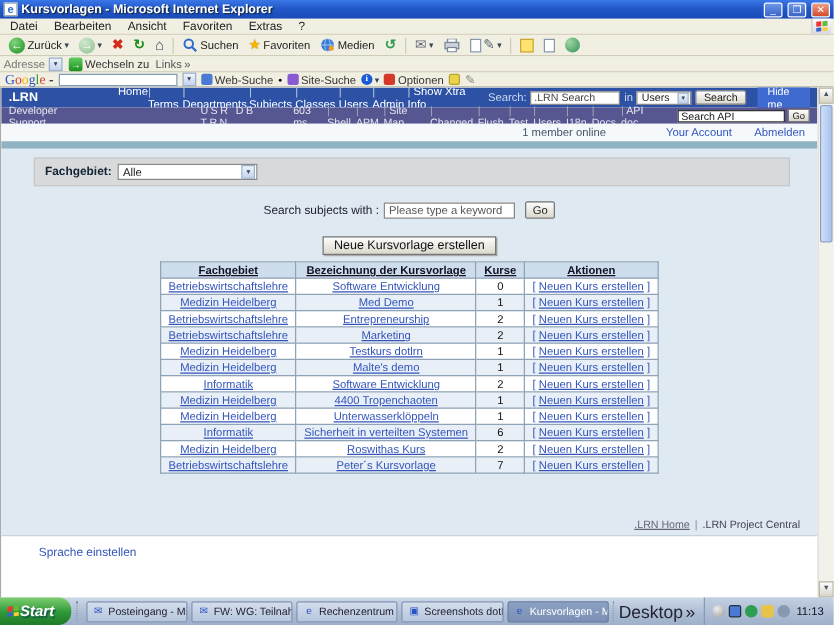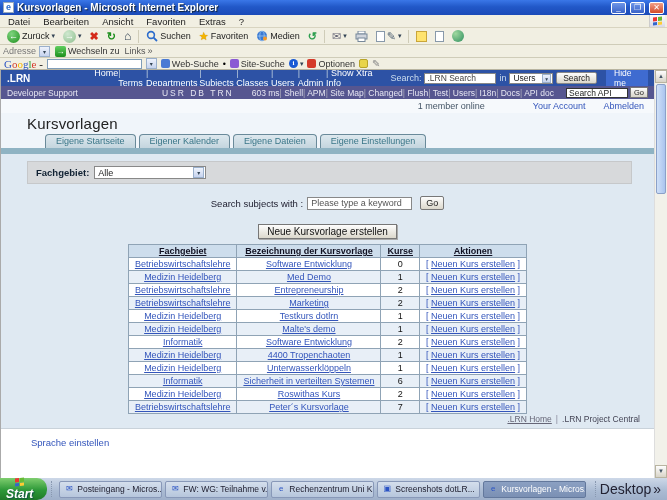--- a/index.html
+++ b/index.html
@@ -87,21 +87,21 @@
   .scombo .ca { width:9px; height:9px; background:linear-gradient(#eef3fc,#c6d3ee); border:1px solid #9ab0cc; font-size:5.5px; line-height:8px; text-align:center; color:#345; }
   .sbtn { height:12px; background:linear-gradient(#fdfdfd,#dcd8cc); border:1px solid #888; border-radius:2px; font-size:8.5px; padding:0 6px; color:#222; }
   .hideme { background:#3f6bd0; padding:1px 8px; font-size:8.5px; color:#fff; margin-left:6px; }
 
   
   .devbar { height:13px; background:#565690; color:#e6e6f2; display:flex; align-items:center; padding:0 6px; gap:4px; font-size:8.5px; }
   .devbar .mode { margin-left:80px; letter-spacing:2px; }
   .devbar .dlinks { margin-left:auto; display:flex; }
   .devbar .dlinks span + span::before { content:" | "; color:#aab; }
   .apibox { display:flex; align-items:center; gap:2px; margin-left:8px; }
-  .apiinput { width:62px; height:10px; background:#fff; border:1px solid #333; color:#222; font-size:8.5px; padding:0 2px; font-family:"Liberation Sans",sans-serif; }
+  .apiinput { width:86px; height:10px; background:#fff; border:1px solid #333; color:#222; font-size:8.5px; padding:0 2px; font-family:"Liberation Sans",sans-serif; }
   .apigo { height:11px; background:linear-gradient(#fdfdfd,#d8d4c8); border:1px solid #777; font-size:7.5px; padding:0 3px; color:#222; }
 
   
   .session { height:14px; background:#f6f9fc; display:flex; align-items:center; justify-content:flex-end; gap:18px; padding:0 10px; font-size:9px; }
   .session .mo { color:#456; margin-right:30px; }
   .session a { color:#3355bb; text-decoration:none; }
 
   
   .headzone { background:#f0f5fa; padding:2px 0 0 26px; }
   .pagetitle { font-size:15px; color:#222; letter-spacing:0.2px; margin-bottom:2px; }
@@ -144,21 +144,21 @@
   
   .scrollbar { width:13px; background:#f2f1ea; border-left:1px solid #ddd; display:flex; flex-direction:column; }
   .sbarrow { height:13px; background:linear-gradient(#fdfdfd,#d8d4c8); border:1px solid #b8b4a0; font-size:6px; line-height:11px; text-align:center; color:#456; }
   .sbthumb { height:110px; margin:1px; background:linear-gradient(90deg,#cfe0f8,#aac4ee); border:1px solid #8ba0c8; border-radius:2px; }
   .sbtrack { flex:1; }
 
   
   .taskbar { height:22px; background:linear-gradient(#cdd8e8,#a9bad2 60%,#9fb0ca); display:flex; align-items:center; gap:3px; padding-right:2px; }
   .startbtn { height:22px; display:flex; align-items:center; gap:1px; padding:0 14px 0 6px;
     background:linear-gradient(#7fce6f,#2d9838 55%,#1f7a28); border-radius:0 10px 10px 0; color:#fff;
-    font-weight:bold; font-style:italic; font-size:12px; text-shadow:1px 1px 1px #154;flex-direction:column; }
+    font-weight:bold; font-style:italic; font-size:12px; text-shadow:1px 1px 1px #154; }
   .grip { width:4px; height:16px; border-left:1px dotted #8898b0; margin:0 1px; }
   .task { width:103px; height:17px; display:flex; align-items:center; gap:3px; padding:0 4px;
     background:linear-gradient(#d4deec,#b6c6dc); border:1px solid #8898b8; border-radius:2px; font-size:8.5px; color:#223;
     white-space:nowrap; overflow:hidden; }
   .task .tico { flex:none; width:10px; height:10px; font-size:8px; line-height:10px; text-align:center; color:#2a53c4; }
   .task.active { background:linear-gradient(#8ba0c2,#7b90b4); color:#fff; border-color:#63789c; }
   .deskzone { margin-left:auto; display:flex; align-items:center; gap:2px; font-size:14px; color:#223; border-left:1px dotted #8898b0; padding:0 4px; height:16px; }
   .tray { display:flex; align-items:center; gap:3px; background:linear-gradient(#c2cfe2,#9fb0ca); border-left:1px solid #8898b0; height:22px; padding:0 6px; }
   .tico2 { width:10px; height:10px; border-radius:2px; }
   .t-clock { border-radius:50%; background:radial-gradient(circle at 35% 30%,#eee,#999); }
@@ -361,29 +361,20 @@
           <button class="apigo">Go</button>
         </span>
       </div>
 
       <div class="session">
         <span class="mo">1 member online</span>
         <a>Your Account</a>
         <a>Abmelden</a>
       </div>
 
-      <div class="headzone">
-        <div class="pagetitle">Kursvorlagen</div>
-        <div class="tabs">
-          <span class="tab">Eigene Startseite</span>
-            <span class="tab alt">Eigener Kalender</span>
-            <span class="tab">Eigene Dateien</span>
-            <span class="tab alt">Eigene Einstellungen</span>
-        </div>
-      </div>
       <div class="band"></div>
 
       <div class="mainbox">
 
         <div class="filterpanel">
           <span class="flbl">Fachgebiet:</span>
           <span class="fselect">
             <span>Alle</span>
             <span class="ca">▾</span>
           </span>
@@ -582,14 +573,22 @@
         <span>Screenshots dotLR...</span>
       </span>
       <span class="task active">
         <span class="tico">e</span>
         <span>Kursvorlagen - Micros...</span>
       </span>
     <span class="deskzone">
       <span>Desktop</span>
       <span>»</span>
     </span>
+    <span class="tray">
+      <span class="tico2 t-clock"></span>
+      <span class="tico2 t-disp"></span>
+      <span class="tico2 t-net"></span>
+      <span class="tico2 t-upd"></span>
+      <span class="tico2 t-vol"></span>
+      <span class="traytime">11:13</span>
+    </span>
   </div>
 </div>
 
 </body></html>

